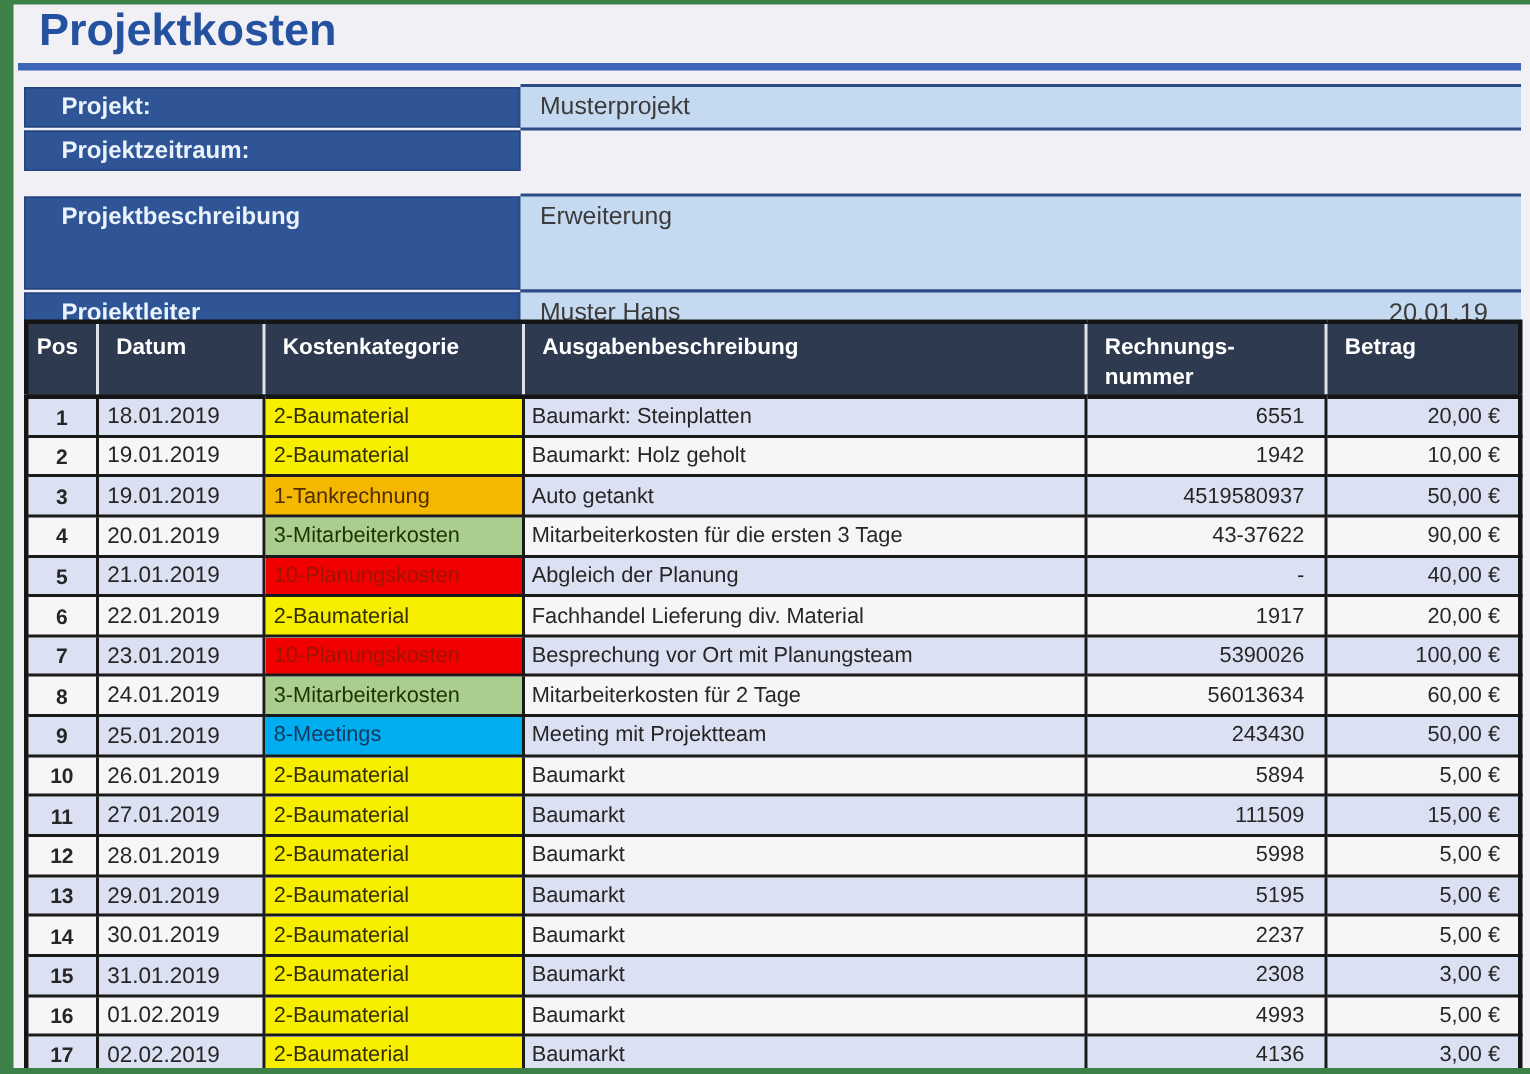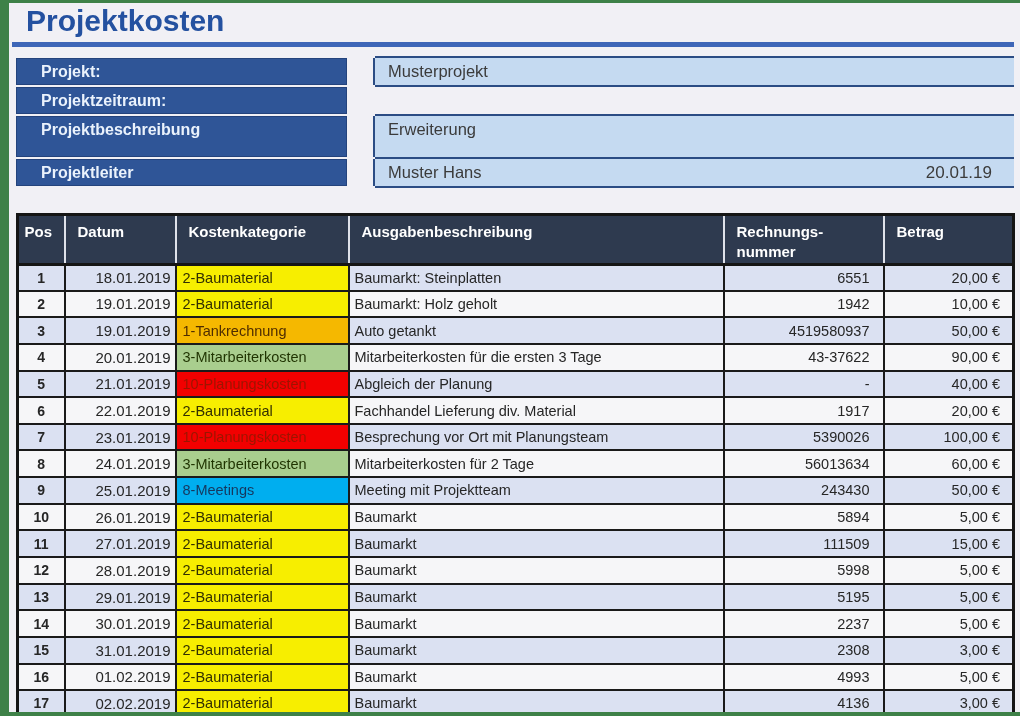--- a/index.html
+++ b/index.html
@@ -22,22 +22,22 @@
   }
   .title-rule{
     position:absolute;left:3px;top:39px;width:1002px;height:5px;
     background:#3E66B8;
   }
   
   .info{
     position:absolute;left:7px;top:55px;width:998px;
     display:flex;flex-direction:column;row-gap:2px;
   }
-  .info-row{display:flex;height:27px;gap:28px;}
-  .info-row.tall{height:41px;}
+  .info-row{display:flex;height:27px;}
+  .info-row.tall{height:62px;margin-top:15px;}
   .info-label{
     width:331px;flex:none;box-sizing:border-box;
     background:#2F5597;color:#EAF2FC;
     border:1px solid #24437C;
     font-size:16px;font-weight:600;
     display:flex;align-items:center;padding-left:24px;
   }
   .info-row.tall .info-label{align-items:flex-start;padding-top:4px;}
   .info-value{
     flex:1;box-sizing:border-box;
@@ -73,21 +73,21 @@
   .cost-table th:last-child{border-right-color:#151515;}
   .cost-table td{
     border:2px solid #1A1A1A;
     font-size:14.5px;color:#262626;
     padding:0 6px;height:26.65px;box-sizing:border-box;
     white-space:nowrap;overflow:hidden;
   }
   .cost-table tbody tr:nth-child(odd) td{background:#DBE1F2;}
   .cost-table tbody tr:nth-child(even) td{background:#F6F6F8;}
   td.cell-pos{text-align:center;font-weight:bold;font-size:14px;}
-  td.cell-datum{text-align:right;padding-right:4px;font-size:15px;}
+  td.cell-datum{padding-right:4px;font-size:15px;}
   td.cell-kat{padding-left:6px;}
   td.cell-desc{padding-left:5px;}
   td.cell-rech{text-align:right;padding-right:13px;}
   td.cell-betrag{text-align:right;padding-right:12px;}
 </style>
 </head>
 <body>
 
 <div class="frame">
   <div class="page">

